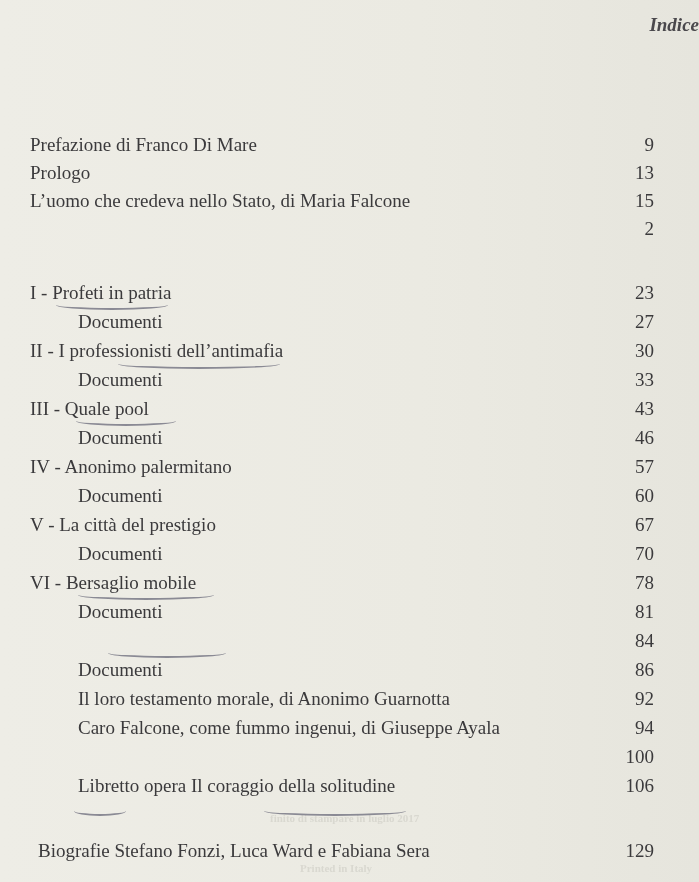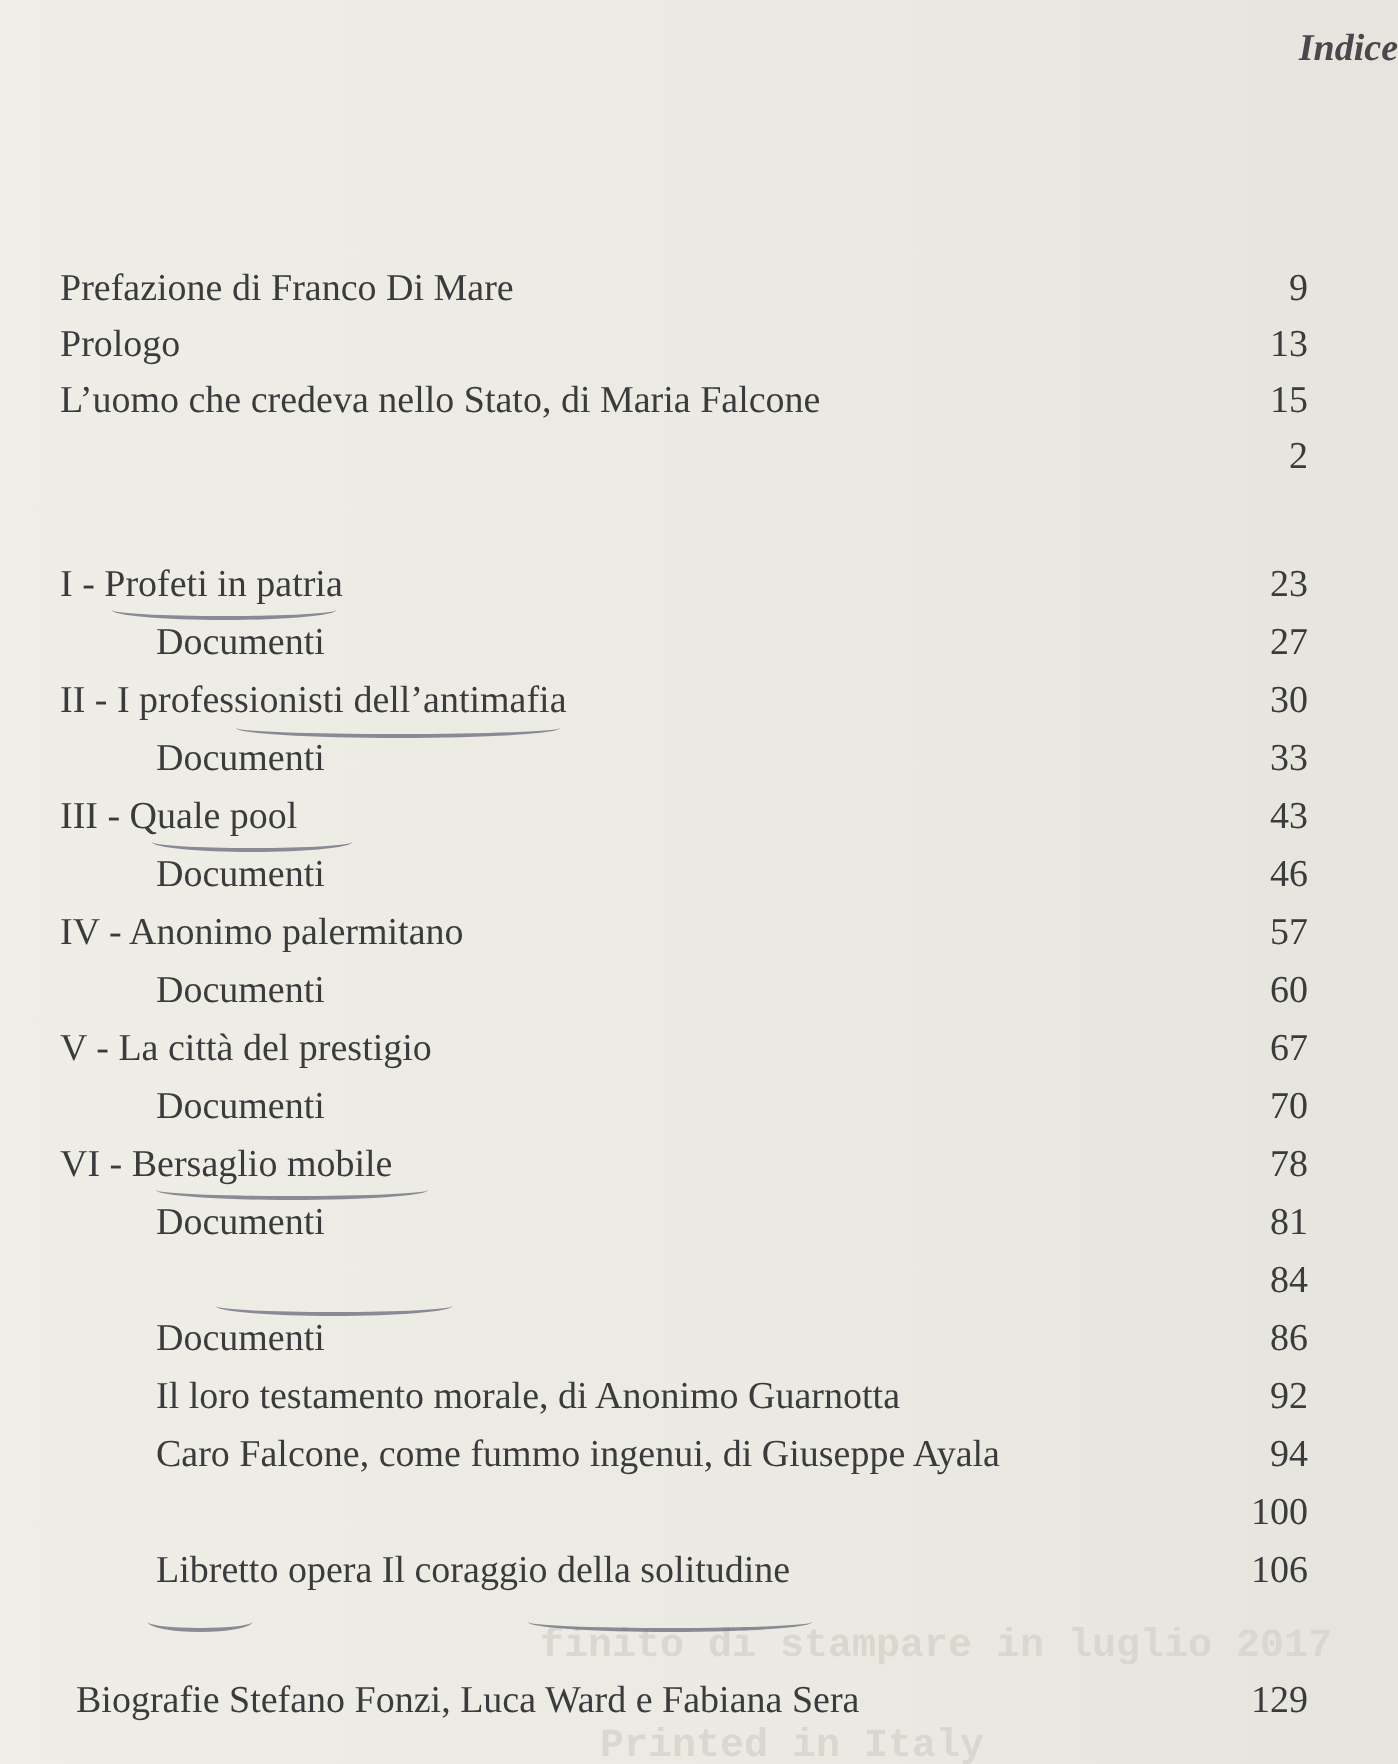--- a/index.html
+++ b/index.html
@@ -15,21 +15,21 @@
     position: absolute; top: 14px; left: 0; width: 699px; text-align: right;
     font-style: italic; font-weight: bold; font-size: 19px; color: #4a484c;
   }
   .row { position: absolute; left: 0; width: 699px; height: 26px; font-size: 19px; line-height: 26px; }
   .row .lbl { position: absolute; white-space: nowrap; }
   .row .pg { position: absolute; right: 45px; text-align: right; }
   .lvl0 .lbl { left: 30px; }
   .lvl1 .lbl { left: 78px; }
   .last .lbl { left: 38px; }
   .ul { position: absolute; border-bottom: 2px solid #6a6a7a; border-radius: 50%; opacity: .75; }
-  .ghost { position: absolute; color: #d9d8d0; font-family: Liberation Mono, monospace; font-size: 20px; font-weight: bold; white-space: nowrap; }
+  .ghost { position: absolute; color: #d9d8d0; font-family: Liberation Serif, serif; font-size: 11px; font-weight: bold; white-space: nowrap; }
 </style>
 </head>
 <body>
 
 <div class="page">
   <div class="title">Indice</div>
 
   <div>
     <span class="ghost" style="left:270px;top:812px;">finito di stampare in luglio 2017</span>
     <span class="ghost" style="left:300px;top:862px;">Printed in Italy</span>

